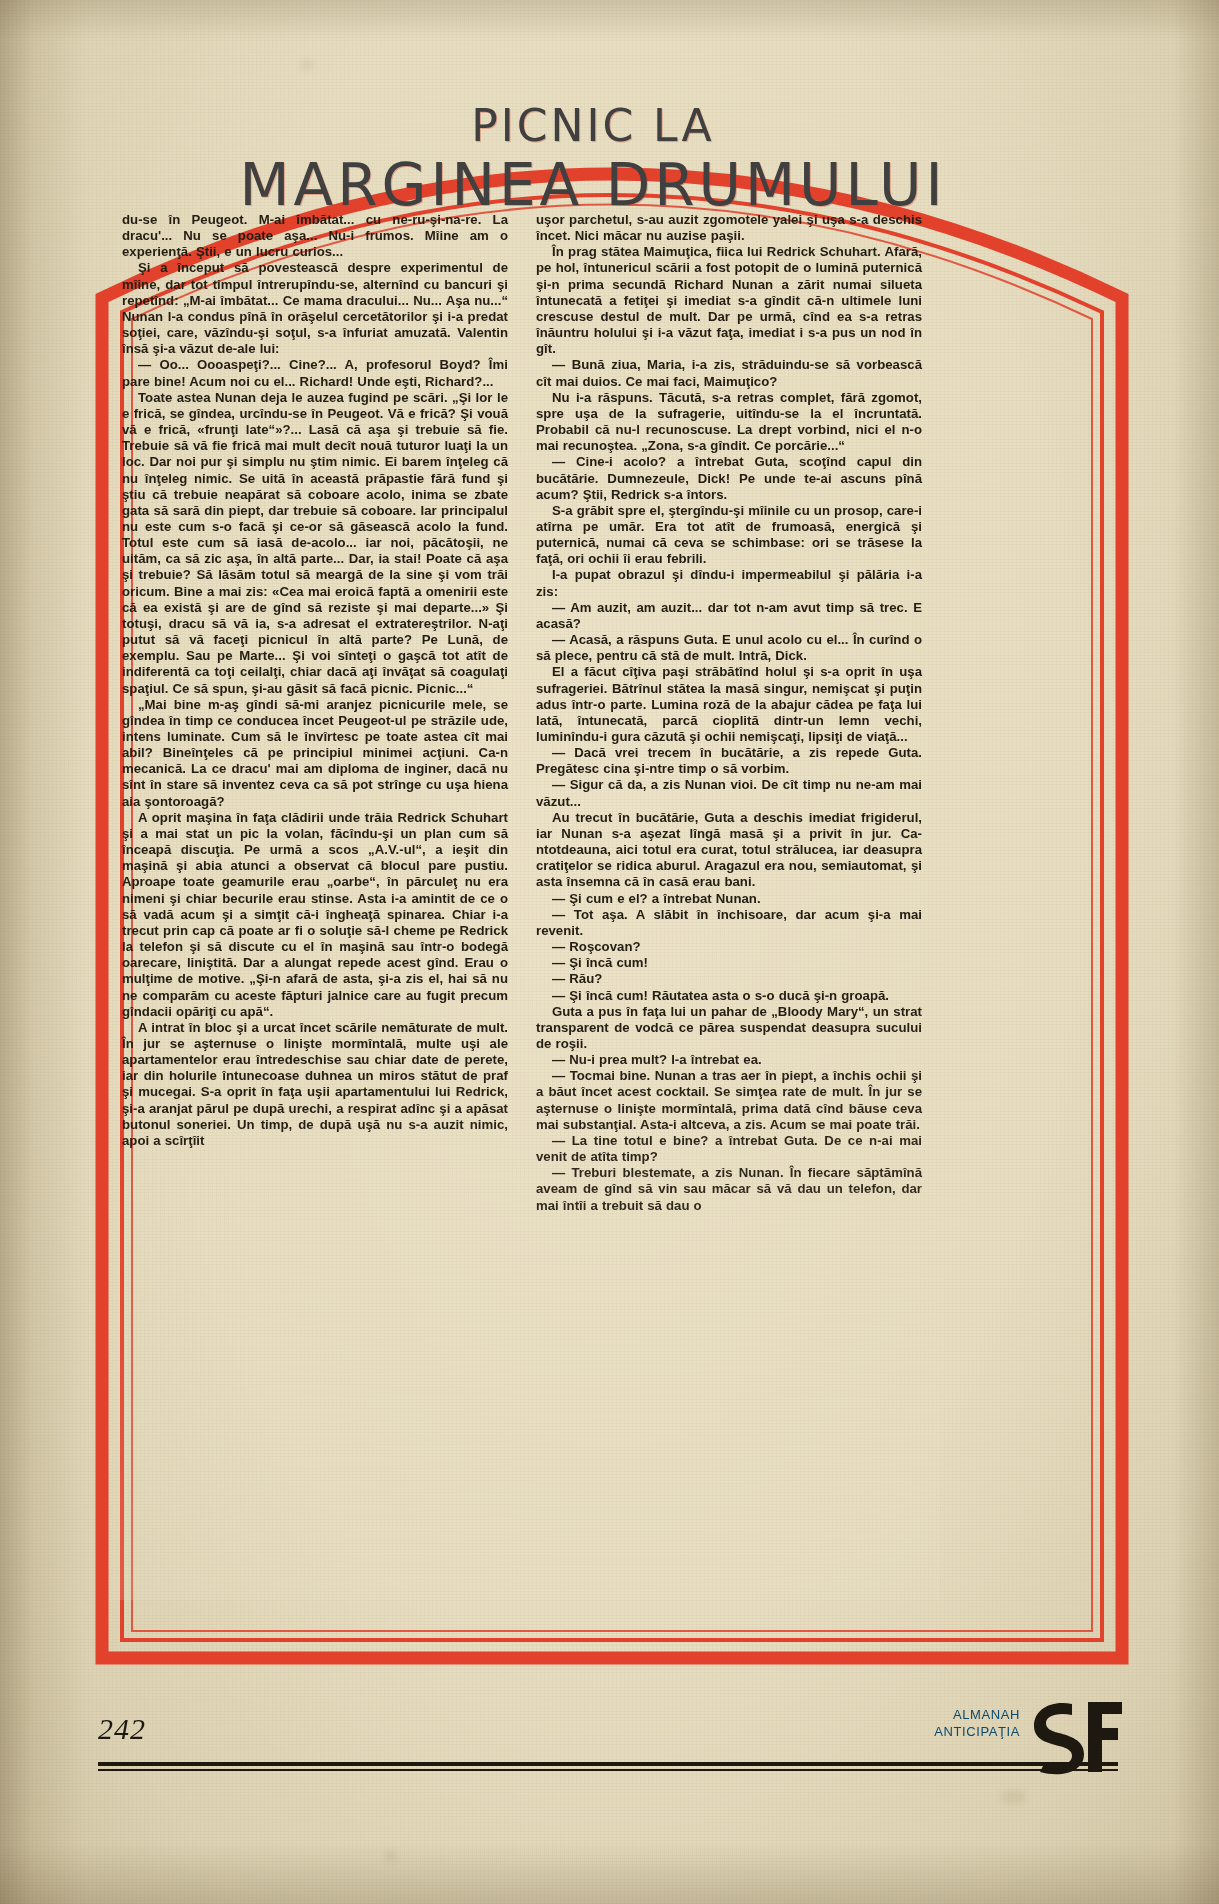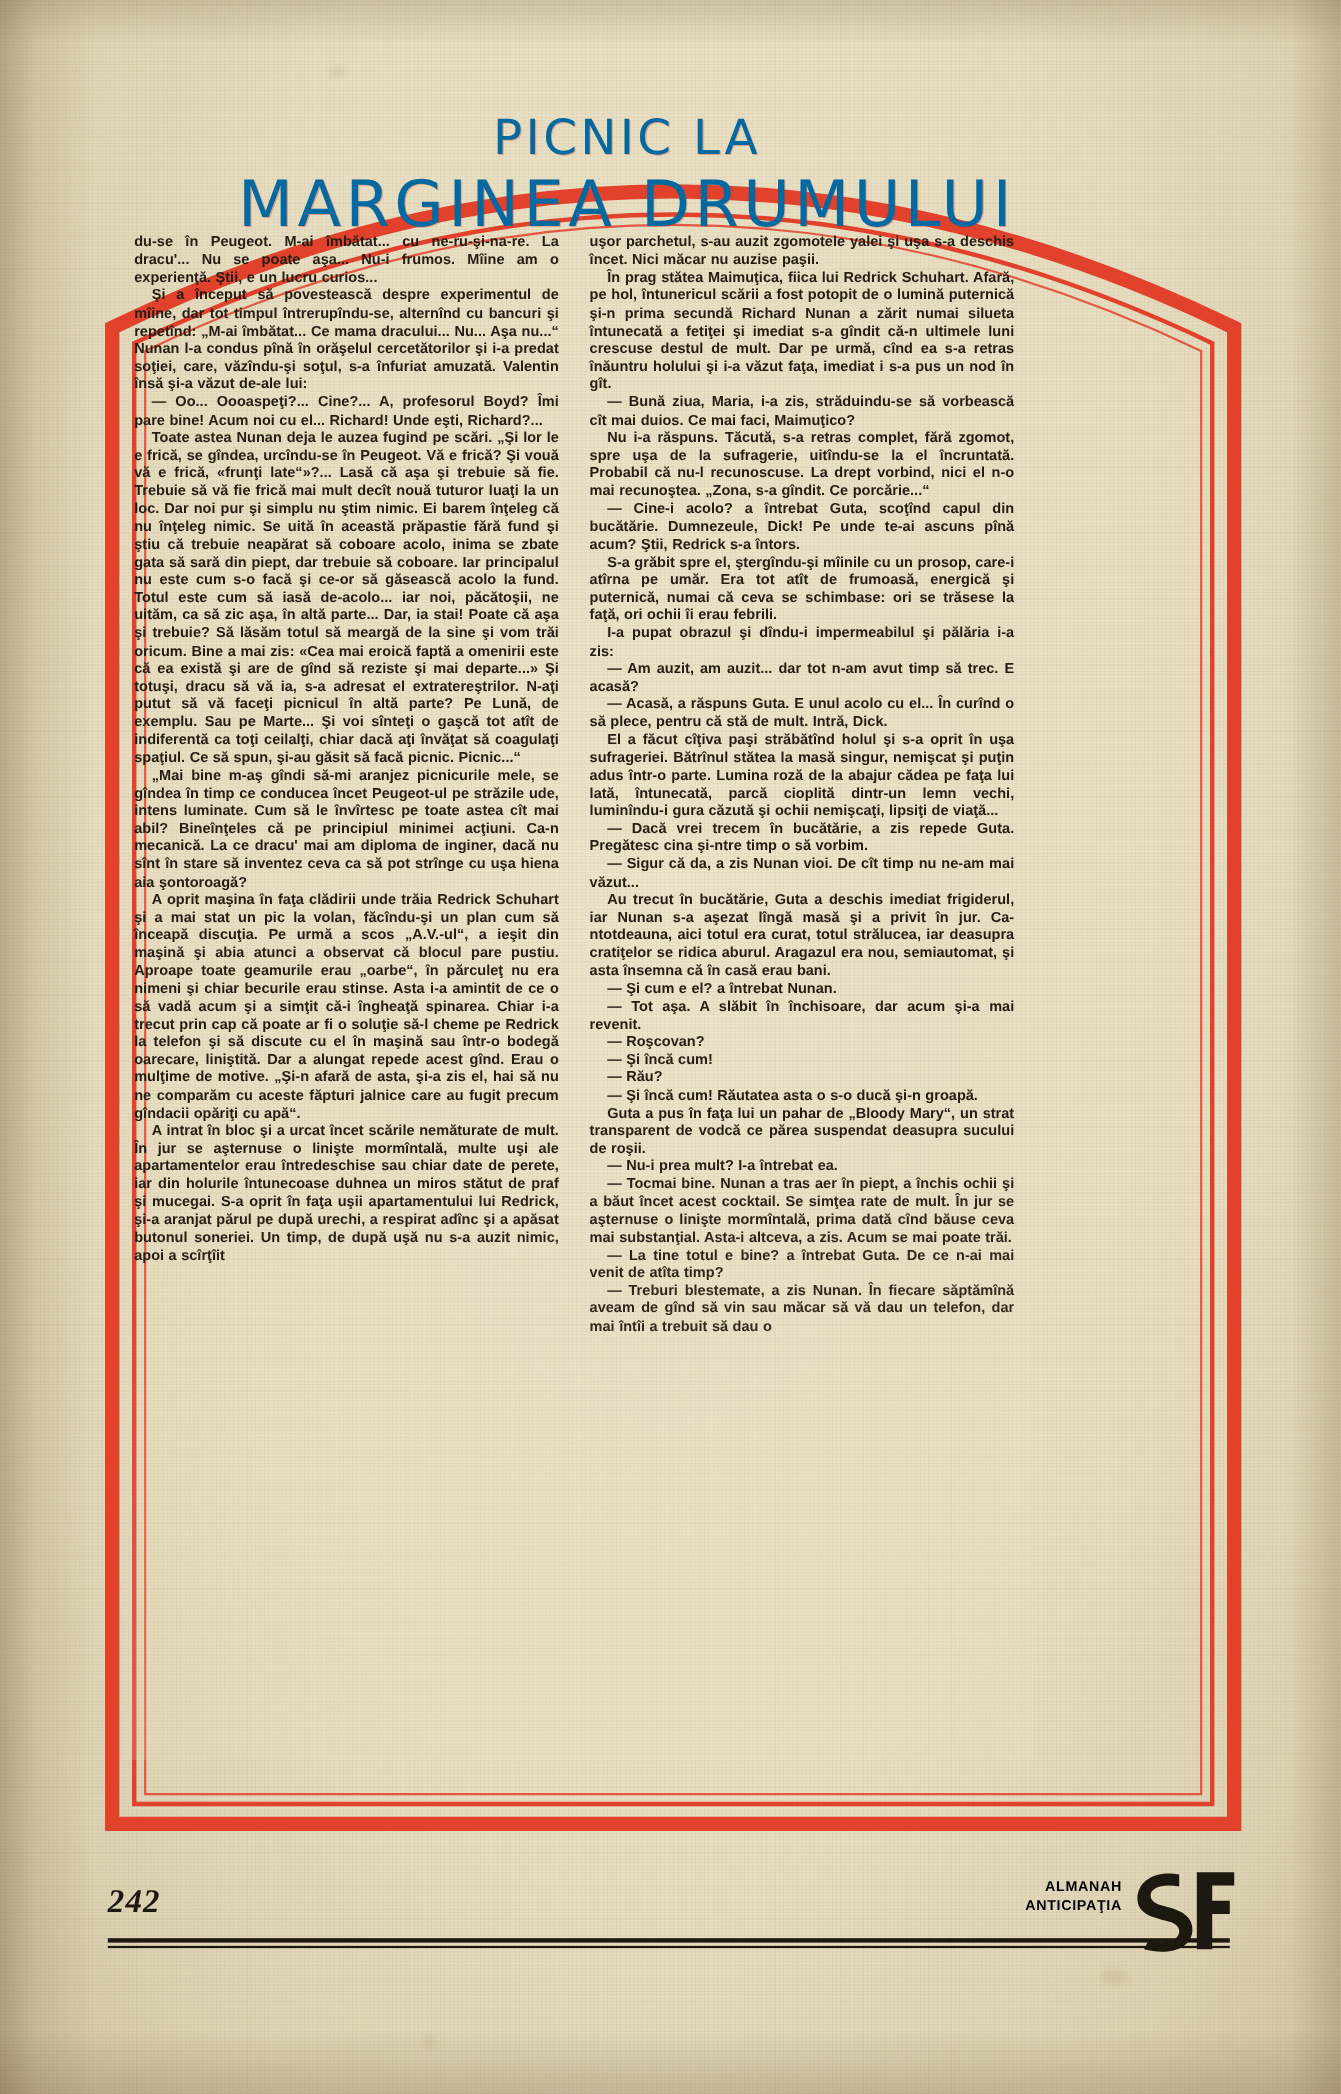--- a/index.html
+++ b/index.html
@@ -49,23 +49,23 @@
   #frame{
     position:absolute;
     left:92px;top:58px;
     width:1040px;height:1610px;
   }
   #frame svg{display:block;width:100%;height:100%;}
 
   
   #title{
     position:absolute;
-    left:175px;top:104px;width:790px;
+    left:198px;top:104px;width:790px;
     text-align:center;
-    color:#0369a1;
+    color:#404040;
     font-family:"DejaVu Sans", sans-serif;
     font-weight:400;
     letter-spacing:3px;
     line-height:1.0;
     text-shadow:1px 1px 0 rgba(210,60,40,.35);
   }
   #title .l1{font-size:44px;display:block;}
   #title .l2{font-size:58px;display:block;margin-top:8px;letter-spacing:4px;}
 
   
@@ -101,30 +101,30 @@
   }
 
   
   #footer{
     position:absolute;
     left:92px;top:1700px;width:1040px;height:110px;
   }
   #pageno{
     position:absolute;left:6px;top:12px;
     font-family:"Liberation Serif", serif;
-    font-style:italic;font-weight:700;
+    font-style:italic;font-weight:400;
     font-size:30px;color:#1d1810;
     letter-spacing:1px;
   }
   #almanah{
     position:absolute;right:112px;top:6px;
     text-align:right;
     font-family:"Liberation Sans", sans-serif;
-    font-weight:700;font-size:13px;
-    color:#000000;line-height:17px;
+    font-weight:400;font-size:13px;
+    color:#0c4a6e;line-height:17px;
     letter-spacing:.6px;
   }
   #sflogo{
     position:absolute;right:6px;top:-4px;
     width:98px;height:80px;
   }
   #footrule{
     position:absolute;left:6px;top:62px;width:1020px;height:10px;
   }
   #footrule .r1{height:4px;background:#1d1810;}

